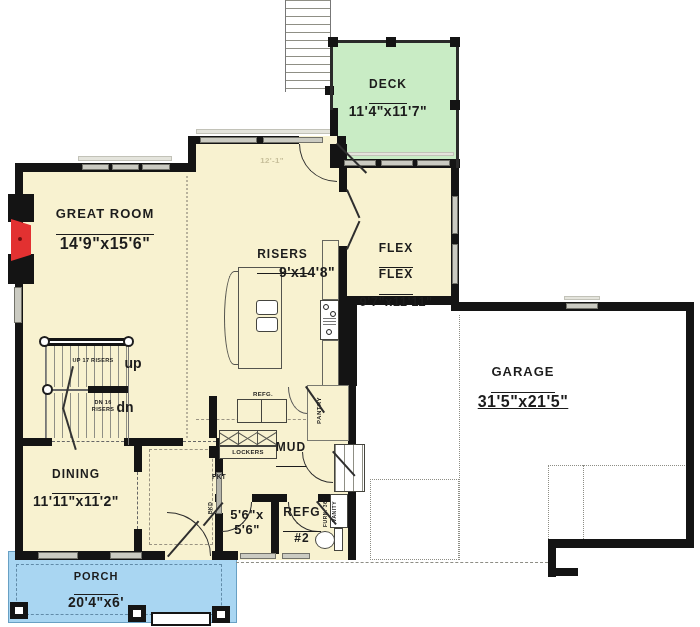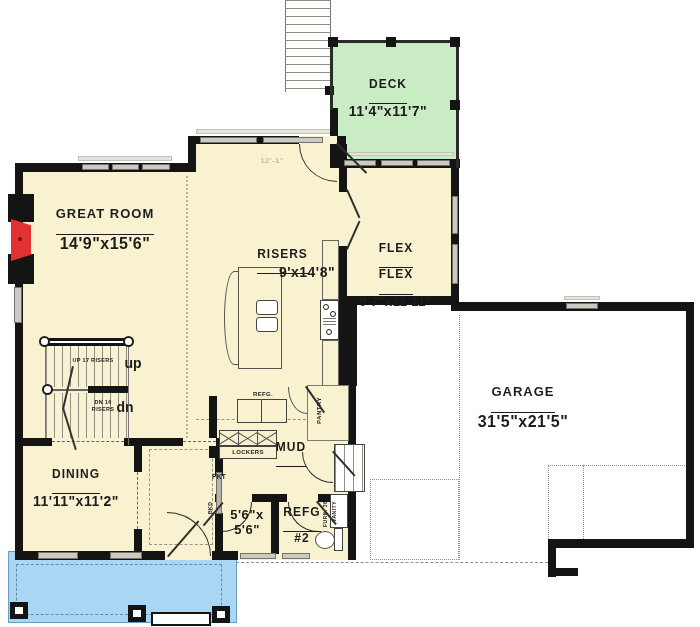--- a/index.html
+++ b/index.html
@@ -213,38 +213,42 @@
     <span class="nm">FLEX</span><br>
     <span class="nm">FLEX</span>
     <span class="dim" style="font-size:13px;">9'7"x11'11"</span>
   </div>
   <div class="lbl" style="left:240px;top:248px;width:85px;font-size:12px;">
     <span class="nm">RISERS</span>
   </div>
   <div class="lbl" style="left:262px;top:265px;width:90px;font-size:14px;">
     <span class="dim">9'x14'8"</span>
   </div>
-  <div class="lbl" style="left:458px;top:385px;width:130px;font-size:13px;">
+  <div class="lbl" style="left:458px;top:365px;width:130px;font-size:13px;text-decoration:underline;">
     <span class="nm">GARAGE</span>
     <span class="dim" style="font-size:16px;">31'5"x21'5"</span>
   </div>
   <div class="lbl" style="left:16px;top:468px;width:120px;font-size:12px;">
     <span class="nm">DINING</span>
     <span class="dim" style="font-size:14px;">11'11"x11'2"</span>
   </div>
   <div class="lbl" style="left:217px;top:508px;width:60px;font-size:13px;letter-spacing:0.5px;">
     <span class="dim">5'6"x</span>
     <span class="dim">5'6"</span>
   </div>
   <div class="lbl" style="left:276px;top:506px;width:52px;font-size:12px;">
     <span class="nm">REFG</span><br>
     <span>#2</span>
   </div>
   <div class="lbl" style="left:266px;top:441px;width:50px;font-size:12px;">
     <span class="nm">MUD</span>
+  </div>
+  <div class="lbl" style="left:36px;top:570px;width:120px;font-size:11px;">
+    <span class="nm">PORCH</span>
+    <span class="dim" style="font-size:14px;">20'4"x6'</span>
   </div>
   <div class="lbl" style="left:118px;top:356px;width:30px;font-size:14px;letter-spacing:0;">
     <span>up</span>
   </div>
   <div class="lbl" style="left:110px;top:400px;width:30px;font-size:14px;letter-spacing:0;">
     <span>dn</span>
   </div>
   <div class="tiny" style="left:56px;top:357px;width:74px;font-size:5.5px;">UP 17 RISERS</div>
   <div class="tiny" style="left:84px;top:399px;width:38px;font-size:5.5px;">
     <span>DN 16</span><br>

